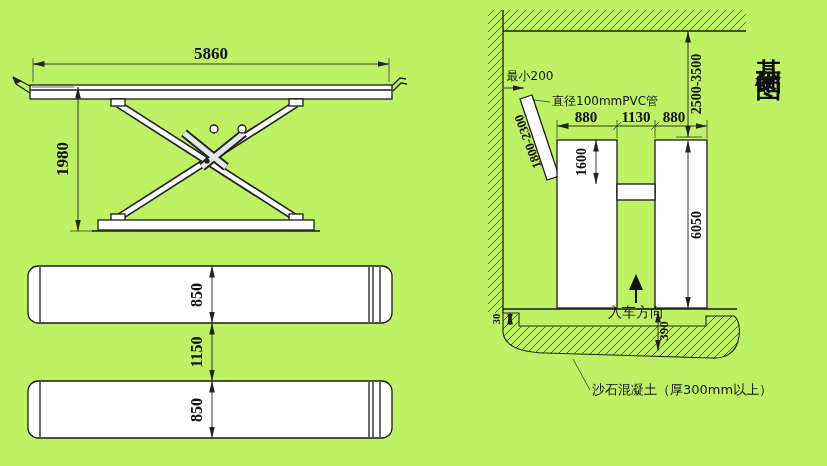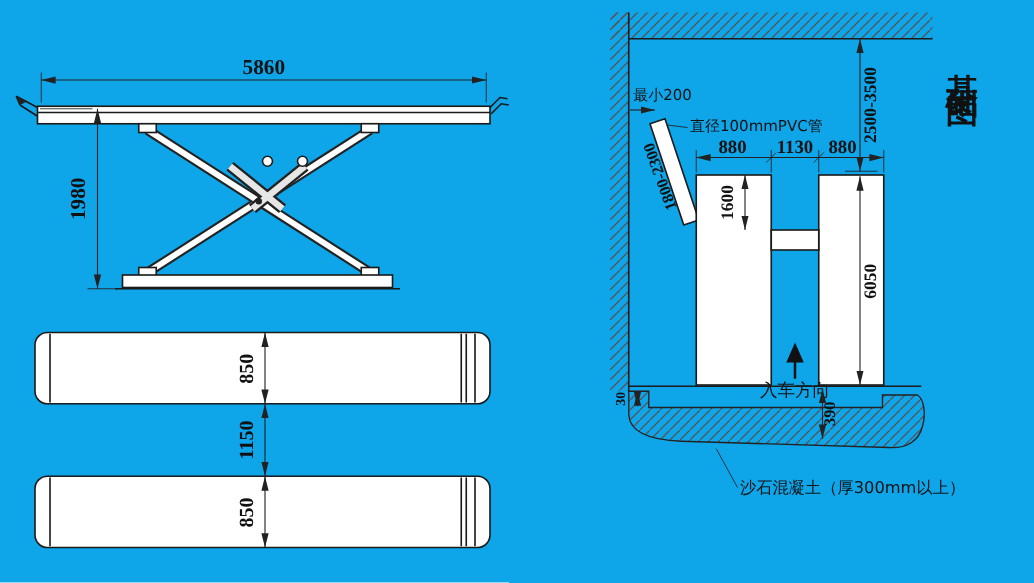--- a/index.html
+++ b/index.html
@@ -1,16 +1,16 @@
 <!DOCTYPE html>
 <html><head>
 <meta charset="utf-8">
 <style>
   html,body{margin:0;padding:0;background:#fff;}
-  .canvas{position:relative;width:827px;height:466px;background:#0ea5e9;overflow:hidden;
+  .canvas{position:relative;width:827px;height:466px;background:#bef264;overflow:hidden;
           font-family:"Liberation Sans","DejaVu Sans",sans-serif;}
   .canvas svg{position:absolute;left:0;top:0;}
   .vtitle{position:absolute;left:752px;top:38px;writing-mode:vertical-rl;text-orientation:upright;
           font-size:26px;font-weight:bold;letter-spacing:9px;color:#111;
           font-family:"DejaVu Sans","Liberation Sans",sans-serif;}
   text.dim{font-family:"Liberation Serif","DejaVu Serif",serif;font-weight:600;fill:#111;}
   text.cjk{font-family:"DejaVu Sans","Liberation Sans",sans-serif;fill:#111;}
   .oln{stroke:#1b1b1b;stroke-width:1.3;fill:none;}
   .fw{fill:#fff;stroke:#1b1b1b;stroke-width:1.3;}
   .dln{stroke:#222;stroke-width:0.9;fill:none;}

